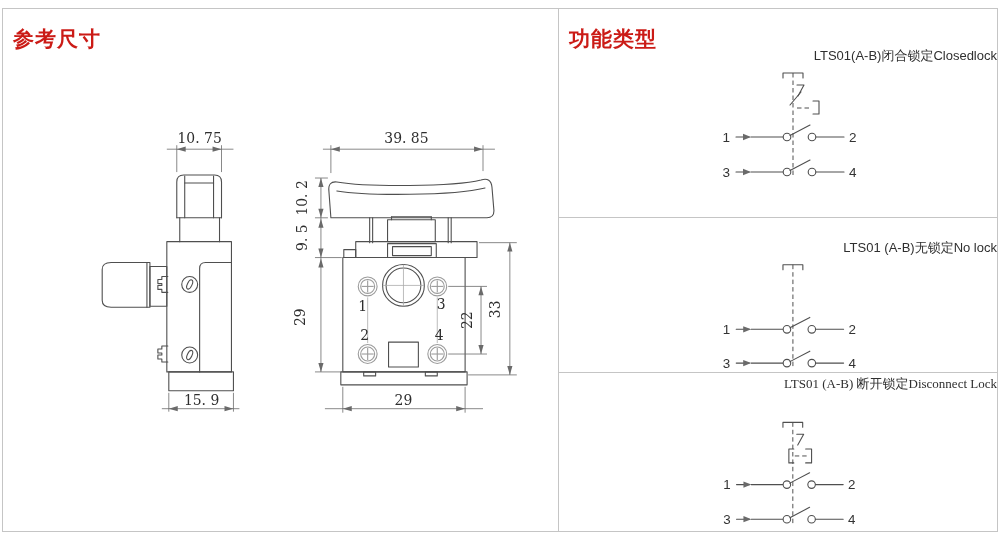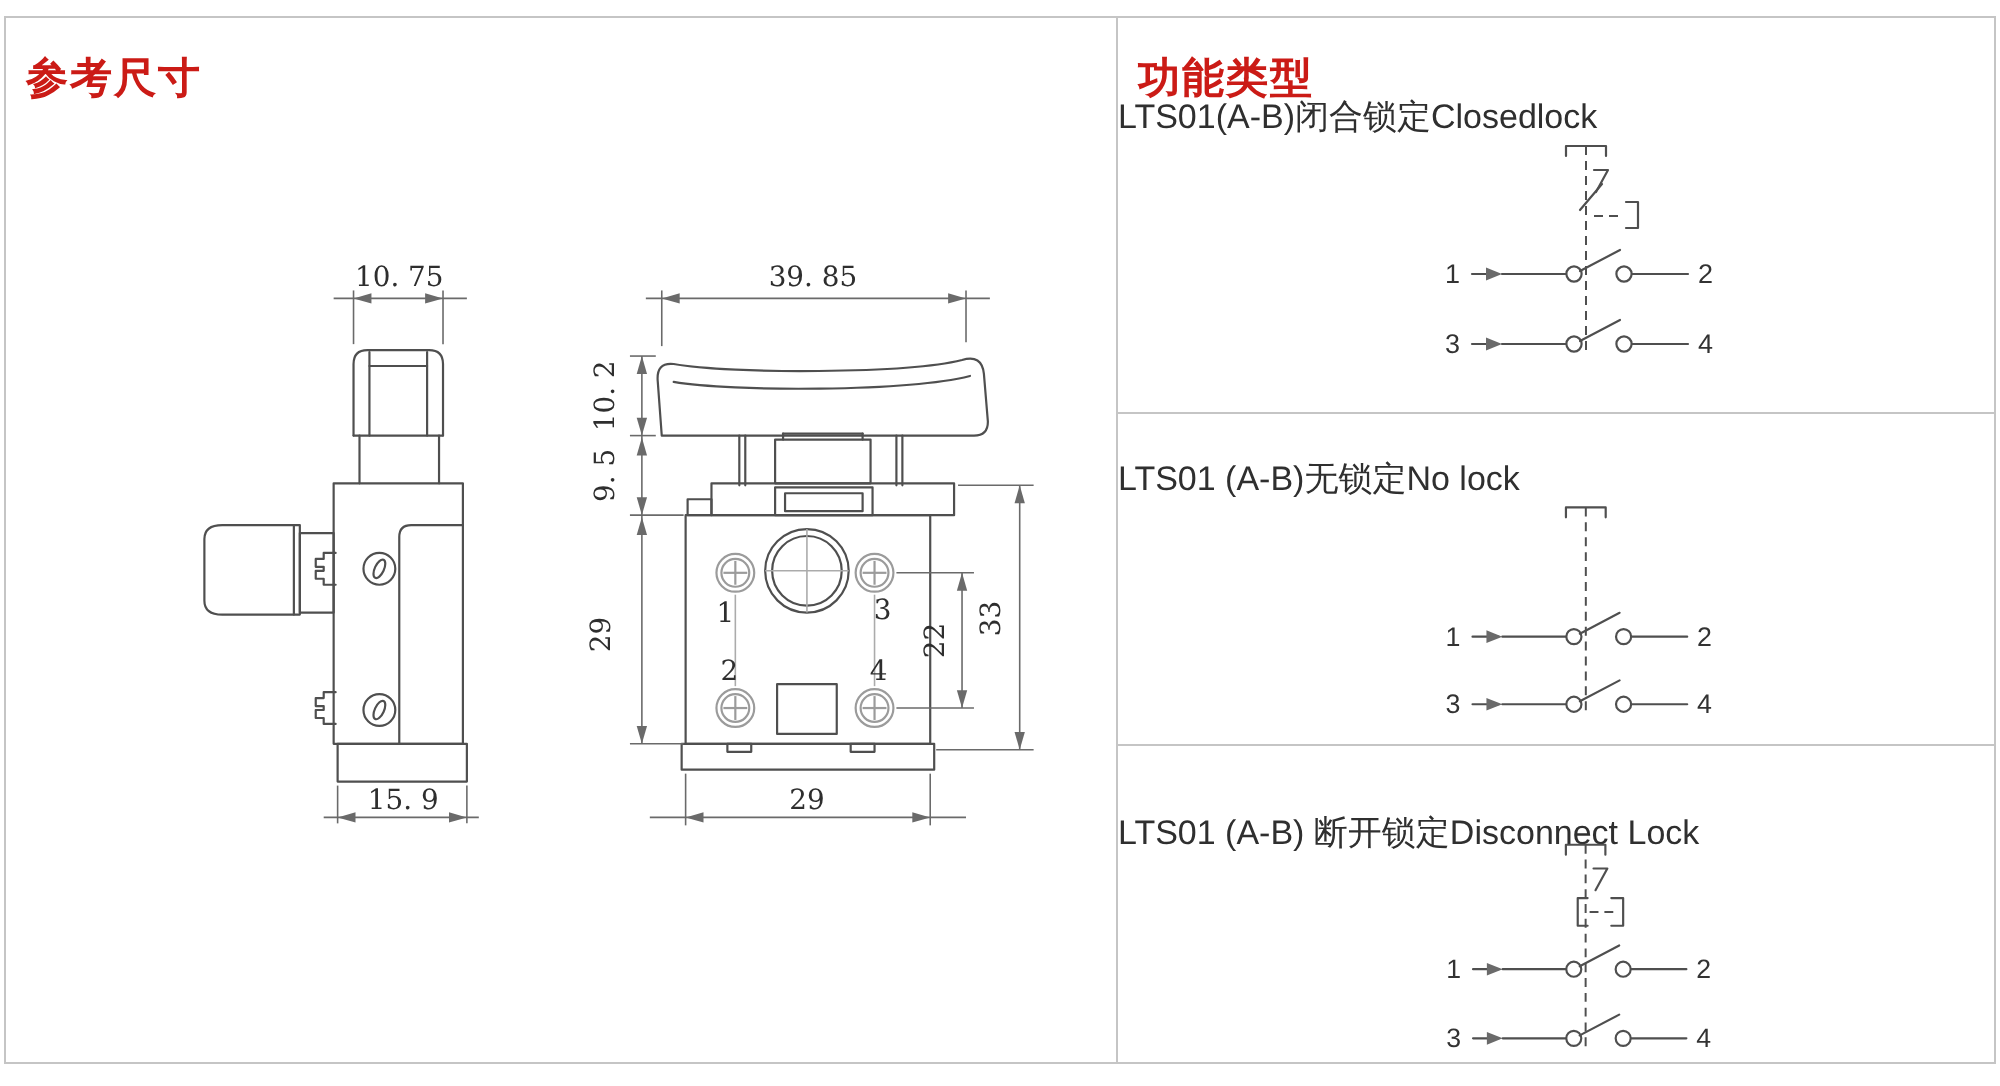--- a/index.html
+++ b/index.html
@@ -11,26 +11,26 @@
   .panel-left  { left:2px;  width:616px; }
   .panel-right { left:558px; width:440px; }
   .panel-title {
     position:absolute; left:10px; top:16px; margin:0;
     font-size:21px; font-weight:bold; color:var(--accent,#cb1b16); letter-spacing:1px;
   }
   .draw-svg { position:absolute; left:0; top:0; width:100%; height:100%; }
   .section { position:absolute; left:0; width:100%; box-sizing:border-box; }
   .section + .section { border-top:1px solid var(--border,#c5c5c5); }
   .sec-1 { top:0px;   height:197px; }
-  .sec-2 { top:197px; height:166px; }
+  .sec-2 { top:208px; height:166px; }
   .sec-3 { top:363px; height:161px; }
-  .sec-title { position:absolute; left:0; width:100%; text-align:left; font-size:17px; color:#2f2f2f; }
+  .sec-title { position:absolute; left:0; width:100%; text-align:right; font-size:13px; color:#2f2f2f; }
   .sec-1 .sec-title { top:38px; }
   .sec-2 .sec-title { top:21px; }
-  .sec-3 .sec-title { top:32px; }
+  .sec-3 .sec-title { top:2px;font-family:Liberation Serif, serif; }
   .circuit-svg { position:absolute; left:0; top:0; width:100%; height:100%; }
 
   .ln    { fill:none; stroke:var(--line,#4f4f4f); stroke-width:1.1; stroke-linejoin:round; stroke-linecap:round; }
   .lnf   { fill:#ffffff; stroke:var(--line,#4f4f4f); stroke-width:1.1; }
   .dash  { fill:none; stroke:var(--line,#4f4f4f); stroke-width:1; stroke-dasharray:4.5 3; }
   .dim   { fill:none; stroke:var(--dim,#6a6a6a); stroke-width:0.8; }
   .arr   { fill:var(--dim,#6a6a6a); stroke:none; }
   .light { fill:none; stroke:#ababab; stroke-width:0.8; }
   .screw { fill:none; stroke:#9b9b9b; stroke-width:1.1; }
   text.dimtxt { font-family:"DejaVu Serif", serif; font-size:14px; fill:#2e2e2e; }

